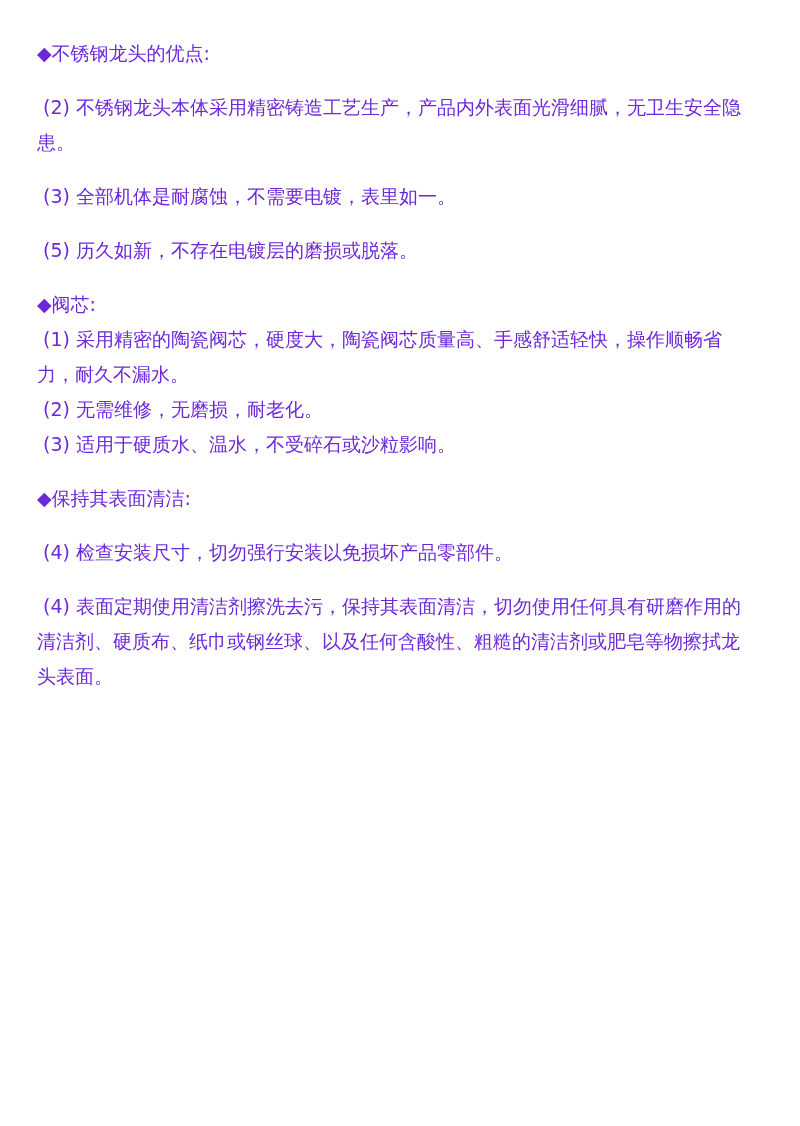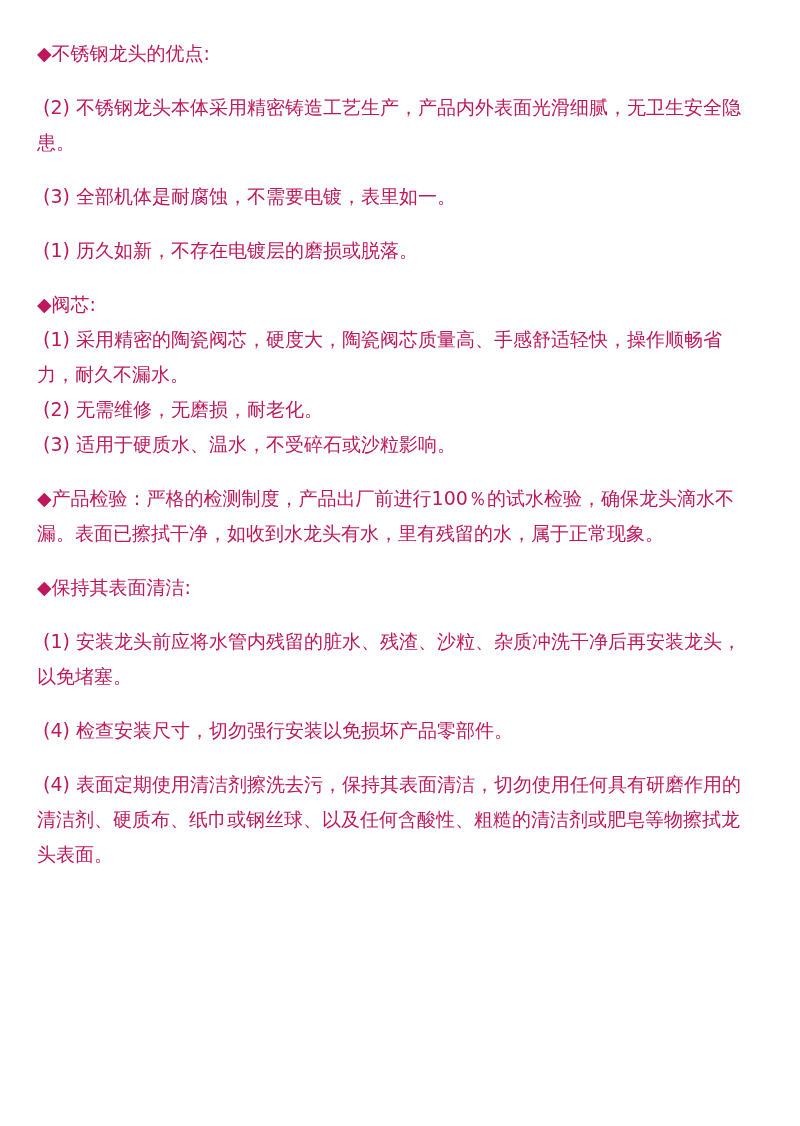--- a/index.html
+++ b/index.html
@@ -10,41 +10,39 @@
   body {
     width: 800px;
     height: 1126px;
     overflow: hidden;
     font-family: "DejaVu Sans", sans-serif;
   }
   .doc {
     box-sizing: border-box;
     width: 800px;
     padding: 17px 47px 0 37px;
-    color: #be185d;
+    color: #6d28d9;
   }
   .doc p {
     margin: 19px 0;
     font-size: 19px;
     line-height: 35px;
     white-space: pre-wrap;
     word-break: break-word;
     text-align: left;
   }
 </style>
 </head>
 <body>
 
 <div class="doc">
   <p>◆不锈钢龙头的优点:</p>
   <p> (2) 不锈钢龙头本体采用精密铸造工艺生产，产品内外表面光滑细腻，无卫生安全隐患。</p>
   <p> (3) 全部机体是耐腐蚀，不需要电镀，表里如一。</p>
-  <p> (1) 历久如新，不存在电镀层的磨损或脱落。</p>
+  <p> (5) 历久如新，不存在电镀层的磨损或脱落。</p>
   <p>◆阀芯:
  (1) 采用精密的陶瓷阀芯，硬度大，陶瓷阀芯质量高、手感舒适轻快，操作顺畅省力，耐久不漏水。
  (2) 无需维修，无磨损，耐老化。
  (3) 适用于硬质水、温水，不受碎石或沙粒影响。</p>
-  <p>◆产品检验：严格的检测制度，产品出厂前进行100％的试水检验，确保龙头滴水不漏。表面已擦拭干净，如收到水龙头有水，里有残留的水，属于正常现象。</p>
   <p>◆保持其表面清洁:</p>
-  <p> (1) 安装龙头前应将水管内残留的脏水、残渣、沙粒、杂质冲洗干净后再安装龙头，以免堵塞。</p>
   <p> (4) 检查安装尺寸，切勿强行安装以免损坏产品零部件。</p>
   <p> (4) 表面定期使用清洁剂擦洗去污，保持其表面清洁，切勿使用任何具有研磨作用的清洁剂、硬质布、纸巾或钢丝球、以及任何含酸性、粗糙的清洁剂或肥皂等物擦拭龙头表面。</p>
 </div>
 
 </body></html>

